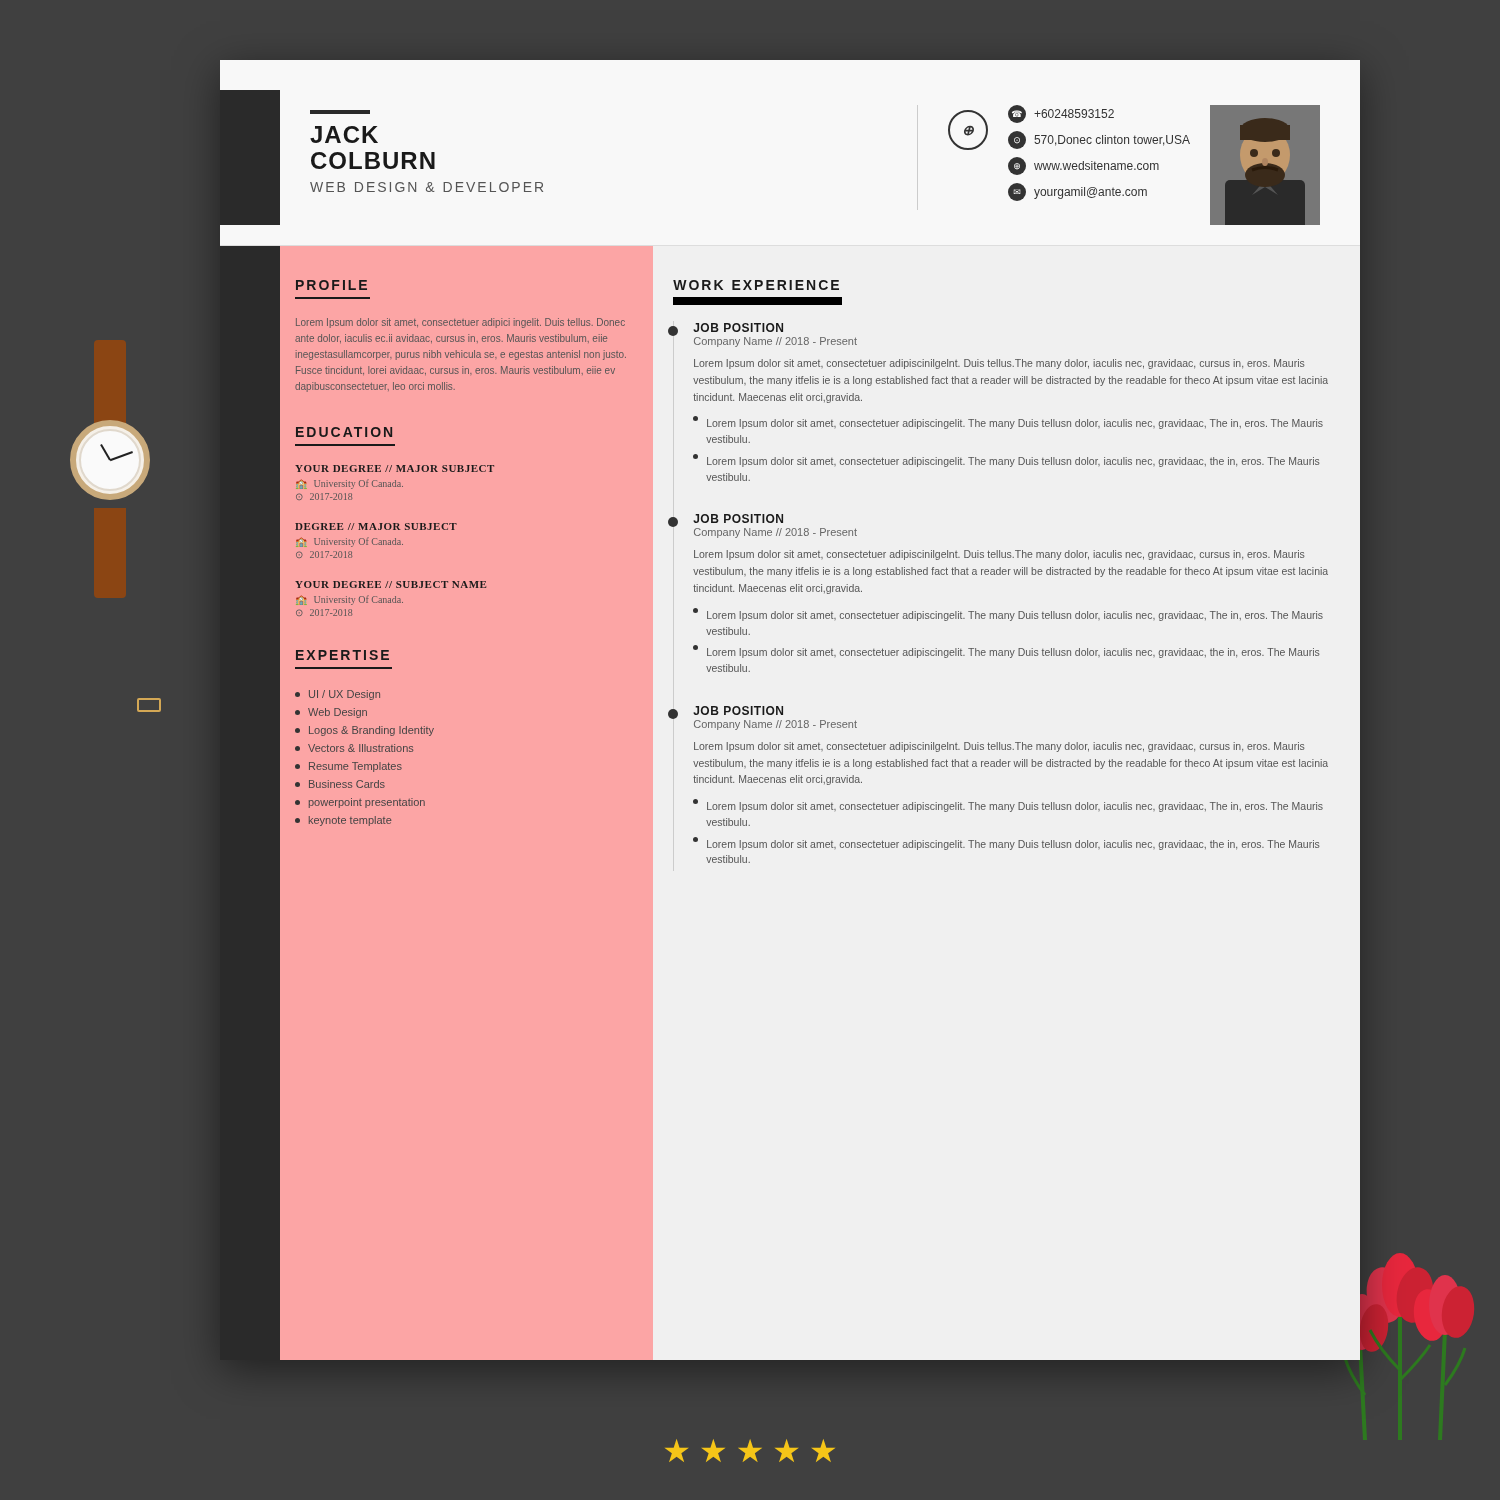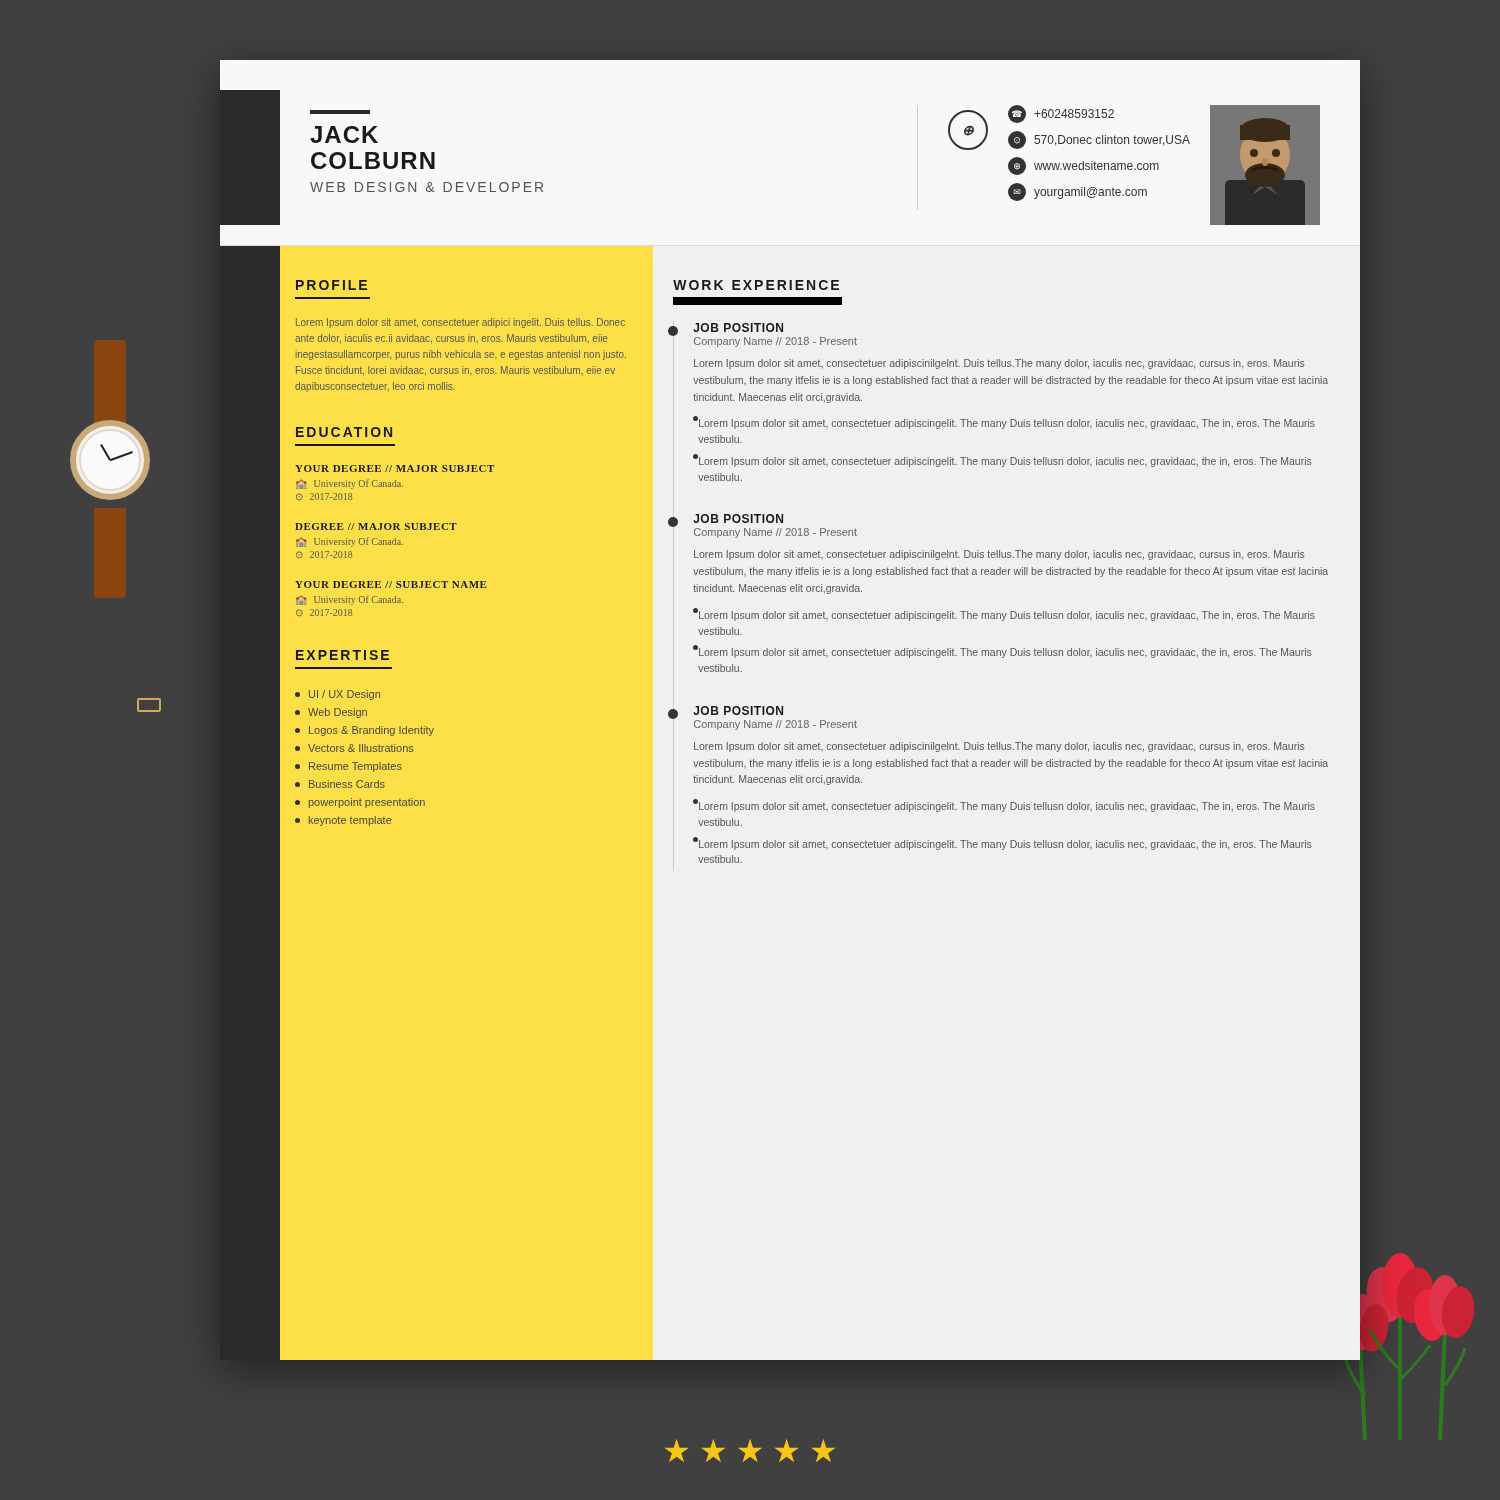--- a/index.html
+++ b/index.html
@@ -255,21 +255,21 @@
     .resume-body {
       display: flex;
       flex: 1;
       overflow: hidden;
     }
 
     
     .left-column {
       width: 38%;
       padding: 30px 25px 30px 0;
-      background: #fde047;
+      background: #fca5a5;
       position: relative;
     }
 
     .left-col-bar {
       position: absolute;
       left: 0;
       top: 0;
       bottom: 0;
       width: 60px;
       background: #2a2a2a;
@@ -404,20 +404,21 @@
     .job-bullets {
       list-style: none;
     }
 
     .job-bullets li {
       font-size: 10.5px;
       color: #555;
       padding: 3px 0;
       display: flex;
       align-items: flex-start;
+      gap: 8px;
       line-height: 1.5;
     }
 
     .timeline-marker {
       position: absolute;
       left: -20px;
       width: 10px;
       height: 10px;
       border-radius: 50%;
       background: #333;

